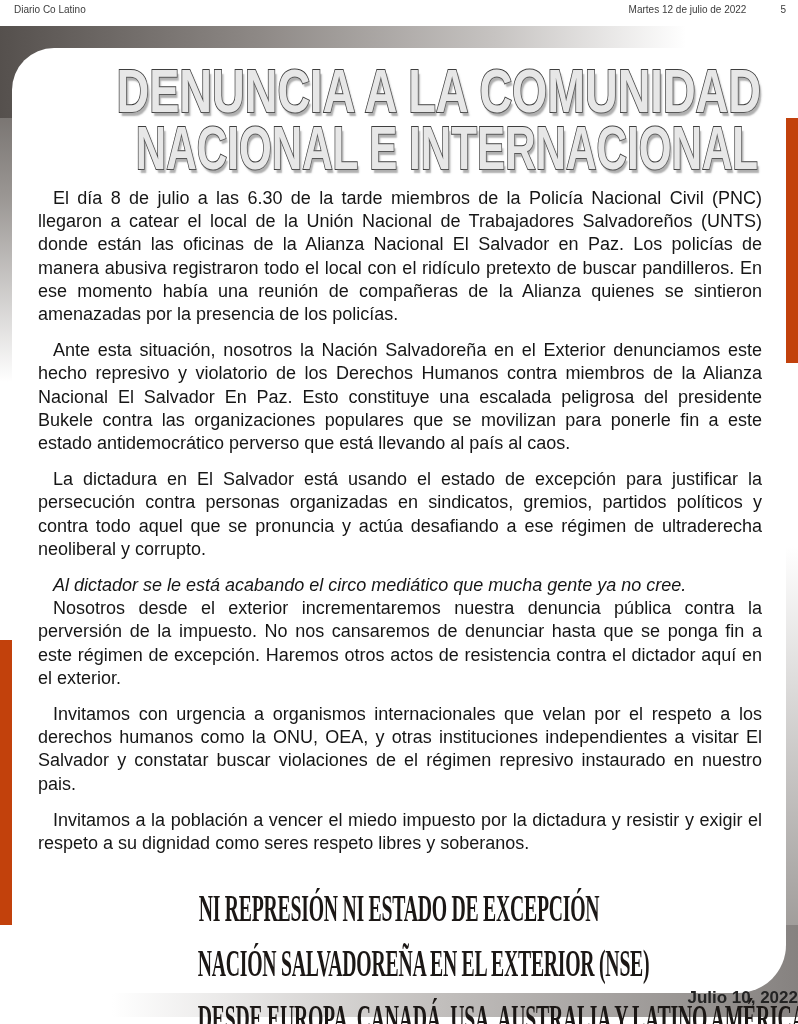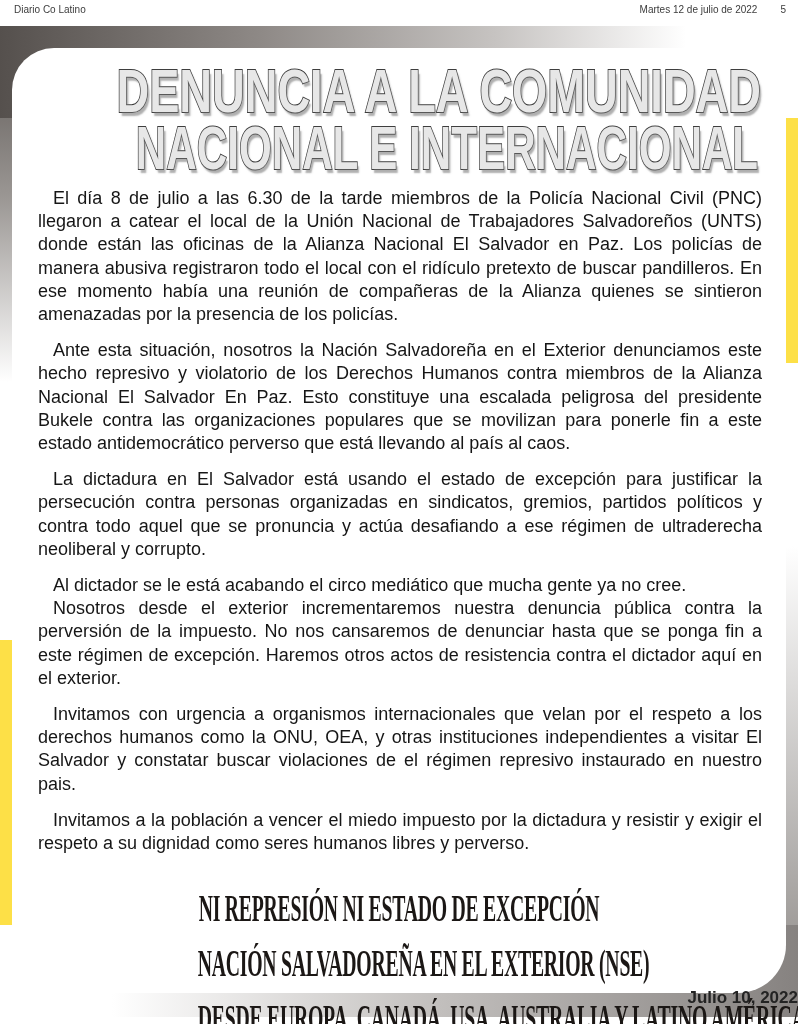--- a/index.html
+++ b/index.html
@@ -8,25 +8,25 @@
     background:#ffffff;
     font-family:"Liberation Sans",sans-serif;
     -webkit-font-smoothing:antialiased;
   }
   
   .runhead{
     position:absolute;top:3px;left:14px;right:12px;
     display:flex;justify-content:space-between;align-items:flex-start;
     font-size:10px;color:#3c3c3c;line-height:14px;
   }
-  .runhead .right{display:flex;gap:23px;}
+  .runhead .right{display:flex;gap:34px;}
   
   .frame{
     position:absolute;top:26px;left:0;width:798px;height:991px;
-    background:#fde047;
+    background:#c2410c;
   }
   .band-top{
     position:absolute;top:0;left:0;width:100%;height:92px;z-index:1;
     background:linear-gradient(to right,#55504d 0%,#8d8885 32%,#c6c3c1 62%,#ffffff 86%);
   }
   .band-bottom{
     position:absolute;bottom:0;left:0;width:100%;height:92px;z-index:1;
     background:linear-gradient(to right,#ffffff 14%,#c2bfbd 55%,#868280 100%);
   }
   .strip-left{
@@ -56,21 +56,21 @@
   }
   .title .tl1{transform:scaleX(0.73);transform-origin:50% 50%;}
   .title .tl2{transform:scaleX(0.68);transform-origin:50% 50%;}
   
   .bodytext{
     margin-top:11px;padding:0 24px 0 26px;
     font-size:18px;line-height:23.2px;color:#161616;
     text-align:justify;
   }
   .bodytext p{margin:0 0 13px 0;text-indent:15px;}
-  .bodytext p.no-gap-after{margin-bottom:0;}
+  .bodytext p.no-gap-after{margin-bottom:0;font-style:italic;}
   
   .slogans{margin-top:37px;text-align:center;font-family:Liberation Serif, serif;}
   .slogan{
     display:block;white-space:nowrap;
     font-weight:bold;font-size:38px;line-height:32px;
     color:#1b1715;letter-spacing:-0.5px;
     transform:scaleX(0.52);transform-origin:50% 50%;
     margin-top:23px;
   }
   .slogan:first-child{margin-top:0;}
@@ -103,21 +103,21 @@
       <span class="tline tl2">NACIONAL E INTERNACIONAL</span>
     </h1>
 
     <div class="bodytext">
       <p>El día 8 de julio a las 6.30 de la tarde miembros de la Policía Nacional Civil (PNC) llegaron a catear el local de la Unión Nacional de Trabajadores Salvadoreños (UNTS) donde están las oficinas de la Alianza Nacional El Salvador en Paz. Los policías de manera abusiva registraron todo el local con el ridículo pretexto de buscar pandilleros. En ese momento había una reunión de compañeras de la Alianza quienes se sintieron amenazadas por la presencia de los policías.</p>
       <p>Ante esta situación, nosotros la Nación Salvadoreña en el Exterior denunciamos este hecho represivo y violatorio de los Derechos Humanos contra miembros de la Alianza Nacional El Salvador En Paz. Esto constituye una escalada peligrosa del presidente Bukele contra las organizaciones populares que se movilizan para ponerle fin a este estado antidemocrático perverso que está llevando al país al caos.</p>
       <p>La dictadura en El Salvador está usando el estado de excepción para justificar la persecución contra personas organizadas en sindicatos, gremios, partidos políticos y contra todo aquel que se pronuncia y actúa desafiando a ese régimen de ultraderecha neoliberal y corrupto.</p>
       <p class="no-gap-after">Al dictador se le está acabando el circo mediático que mucha gente ya no cree.</p>
       <p>Nosotros desde el exterior incrementaremos nuestra denuncia pública contra la perversión de la impuesto. No nos cansaremos de denunciar hasta que se ponga fin a este régimen de excepción. Haremos otros actos de resistencia contra el dictador aquí en el exterior.</p>
       <p>Invitamos con urgencia a organismos internacionales que velan por el respeto a los derechos humanos como la ONU, OEA, y otras instituciones independientes a visitar El Salvador y constatar buscar violaciones de el régimen represivo instaurado en nuestro pais.</p>
-      <p>Invitamos a la población a vencer el miedo impuesto por la dictadura y resistir y exigir el respeto a su dignidad como seres humanos libres y perverso.</p>
+      <p>Invitamos a la población a vencer el miedo impuesto por la dictadura y resistir y exigir el respeto a su dignidad como seres respeto libres y soberanos.</p>
     </div>
 
     <div class="slogans">
       <span class="slogan">NI REPRESIÓN NI ESTADO DE EXCEPCIÓN</span>
       <span class="slogan">NACIÓN SALVADOREÑA EN EL EXTERIOR (NSE)</span>
       <span class="slogan">DESDE EUROPA, CANADÁ, USA, AUSTRALIA Y LATINO AMÉRICA</span>
     </div>
   </div>
 
   <div class="dateline">Julio 10, 2022</div>

